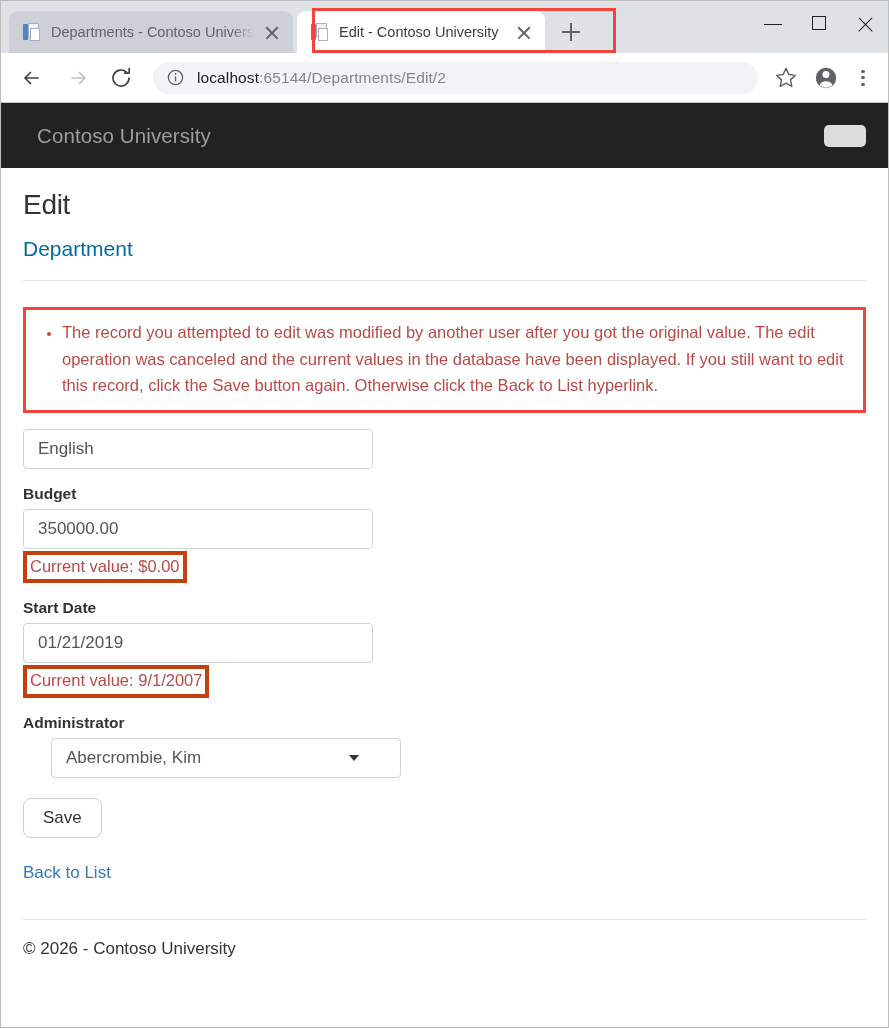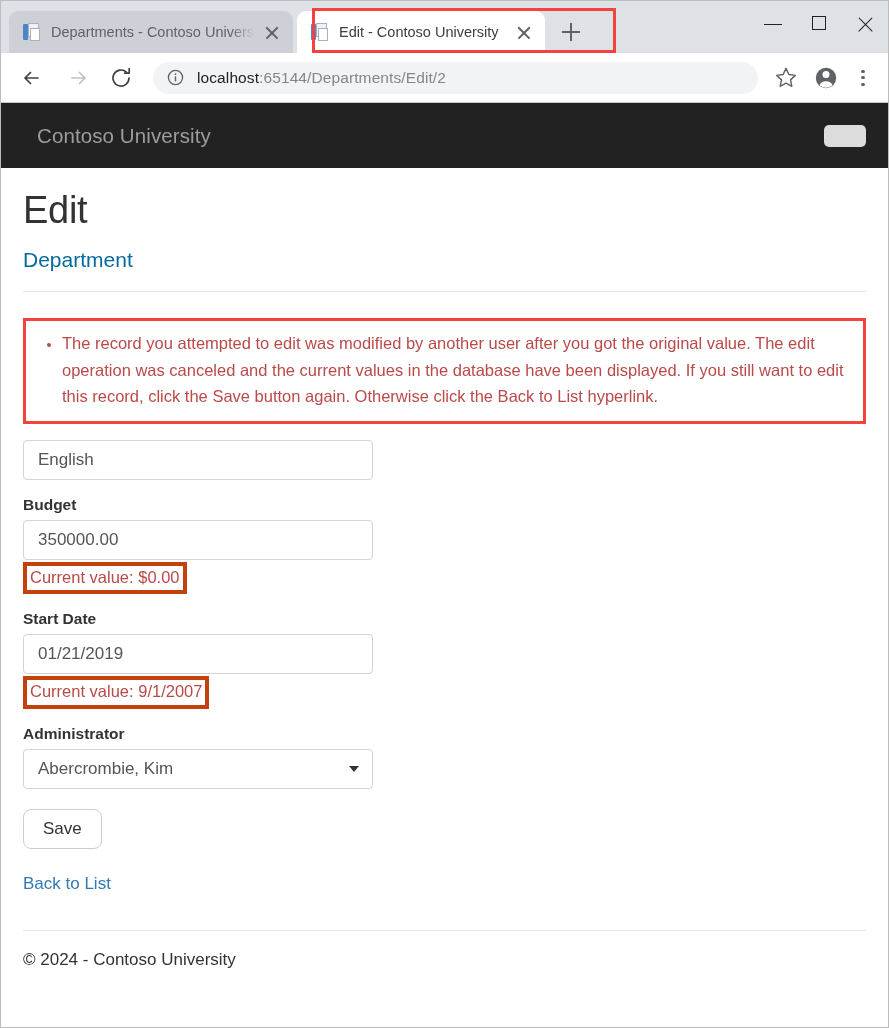--- a/index.html
+++ b/index.html
@@ -278,21 +278,21 @@
     border-radius: 5px;
     flex: 0 0 auto;
   }
 
   .container {
     padding: 0 22px;
     box-sizing: border-box;
   }
 
   h1.page-title {
-    font-size: 38px;
+    font-size: 28px;
     font-weight: normal;
     color: #333333;
     margin: 22px 0 0 0;
     line-height: 1.1;
     letter-spacing: -0.3px;
   }
   h4.page-subtitle {
     font-size: 21px;
     font-weight: normal;
     color: #0369a1;
@@ -342,20 +342,21 @@
     font-size: 17px;
     font-family: "Liberation Sans", sans-serif;
     color: #555555;
     background: #ffffff;
     outline: none;
   }
   select.form-control {
     appearance: none;
     -webkit-appearance: none;
     padding-right: 30px;
+    margin-left: 28px;
   }
   .select-wrap { position: relative; width: 350px; }
   .select-caret {
     position: absolute;
     right: 14px;
     top: 17px;
     width: 0; height: 0;
     border-left: 5px solid transparent;
     border-right: 5px solid transparent;
     border-top: 6px solid #333333;
@@ -542,16 +543,16 @@
         </div>
       </div>
 
       <button class="btn-save">Save</button>
 
       <div>
         <a class="back-link" href="#">Back to List</a>
       </div>
 
       <hr class="footer-divider">
-      <div class="footer-text">© 2024 - Contoso University</div>
+      <div class="footer-text">© 2026 - Contoso University</div>
     </div>
   </div>
 </div>
 
 </body></html>

